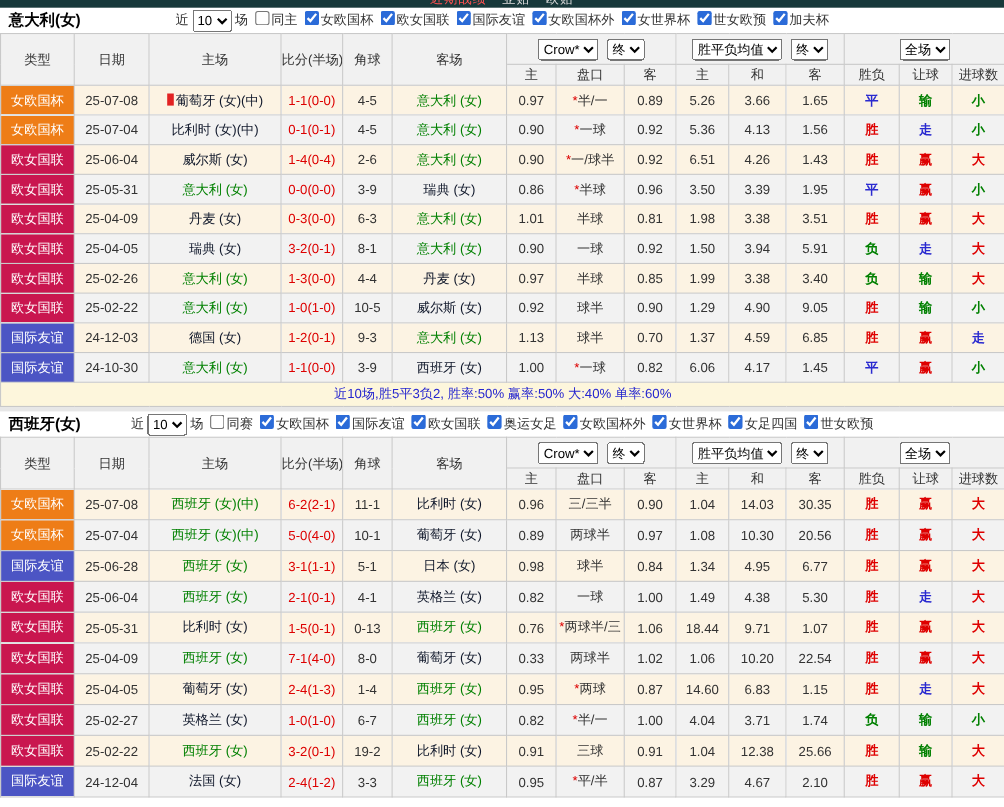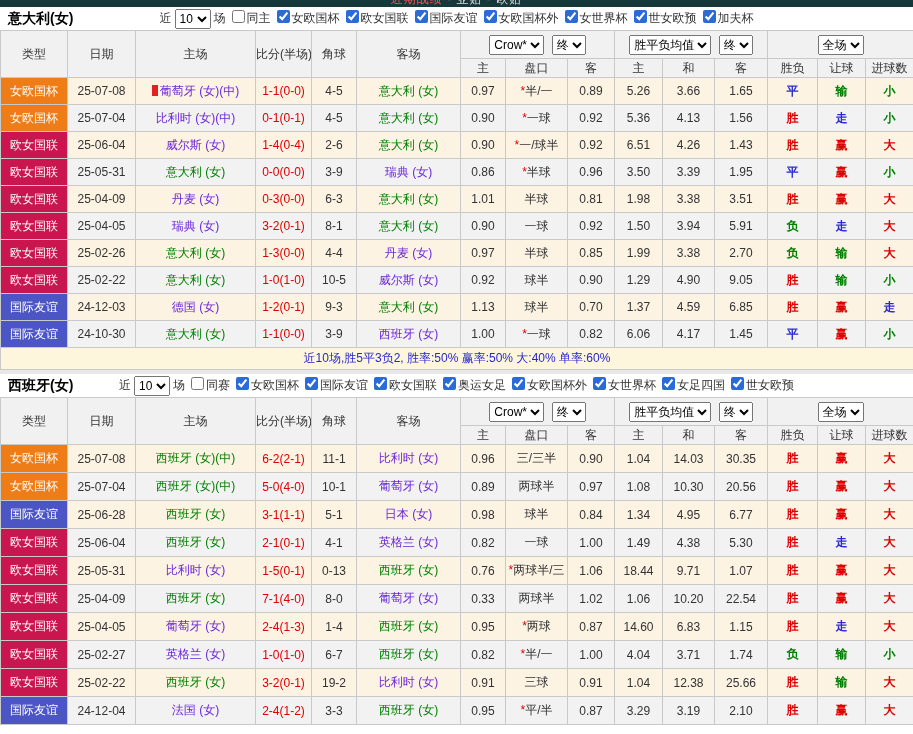--- a/index.html
+++ b/index.html
@@ -17,21 +17,21 @@
 table{width:913px;table-layout:fixed;border-collapse:collapse}
 th,td{border:1px solid #c9c9c9;text-align:center;white-space:nowrap;overflow:hidden;font-weight:normal;font-size:12px}
 thead tr.grp th{height:28px;background:#f1f1f1}
 thead tr.sub th{height:19px;background:#f1f1f1}
 thead select{height:20px;font-size:12px;margin:0 2px;vertical-align:middle}
 tbody td{height:27px}
 [data-section="1"] tbody td{height:28px}
 tr.odd td{background:#fcf3e3}
 tr.even td{background:#f2f2f2}
 td.type{color:#fff}
-td.team{color:#6d28d9}
+td.team{color:#0f172a}
 td.team.green{color:#008000}
 td.score{color:#d00}
 .star{color:#d00}
 td.res{font-weight:bold}
 tfoot td{height:22px;background:#fdf6dc;color:#2727cf}
 .flag{display:inline-block;width:6px;height:11px;background:#e22222;margin-right:2px;vertical-align:-1px}
 .sep{height:4px;background:#e7e7e7}
 </style>
 </head>
 <body>
@@ -212,21 +212,21 @@
           <td>25-02-26</td>
           <td class="team green">意大利 (女)</td>
           <td class="score">1-3(0-0)</td>
           <td>4-4</td>
           <td class="team">丹麦 (女)</td>
           <td>0.97</td>
           <td>半球</td>
           <td>0.85</td>
           <td>1.99</td>
           <td>3.38</td>
-          <td>2.70</td>
+          <td>3.40</td>
           <td class="res" style="color: rgb(0, 128, 0);">负</td>
           <td class="res" style="color: rgb(0, 128, 0);">输</td>
           <td class="res" style="color: rgb(222, 0, 0);">大</td>
         </tr>
         <tr class="even">
           <td class="type" style="background: rgb(201, 22, 79);">欧女国联</td>
           <td>25-02-22</td>
           <td class="team green">意大利 (女)</td>
           <td class="score">1-0(1-0)</td>
           <td>10-5</td>
@@ -508,21 +508,21 @@
           <td class="type" style="background: rgb(76, 85, 196);">国际友谊</td>
           <td>24-12-04</td>
           <td class="team">法国 (女)</td>
           <td class="score">2-4(1-2)</td>
           <td>3-3</td>
           <td class="team green">西班牙 (女)</td>
           <td>0.95</td>
           <td><span class="star">*</span>平/半</td>
           <td>0.87</td>
           <td>3.29</td>
-          <td>3.19</td>
+          <td>4.67</td>
           <td>2.10</td>
           <td class="res" style="color: rgb(222, 0, 0);">胜</td>
           <td class="res" style="color: rgb(222, 0, 0);">赢</td>
           <td class="res" style="color: rgb(222, 0, 0);">大</td>
         </tr>
       </tbody>
   </table>
 </div>
 
 </body></html>

